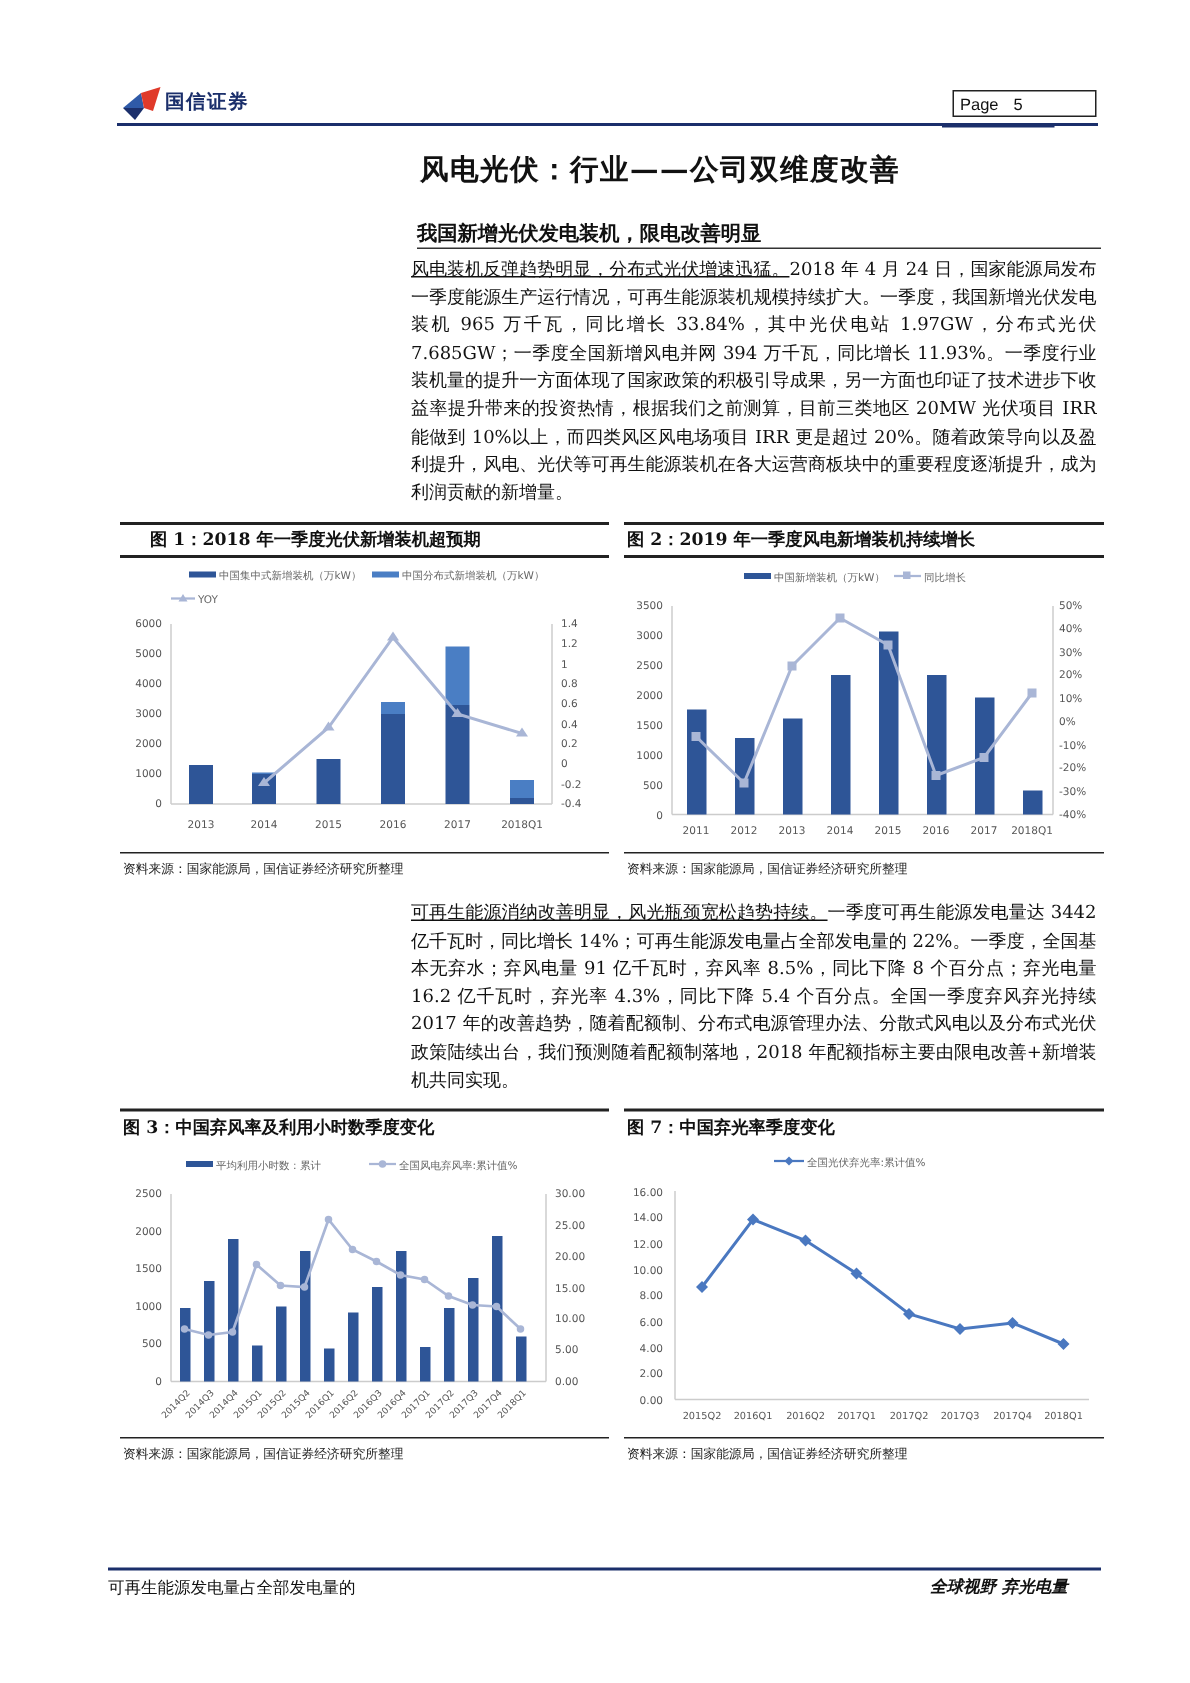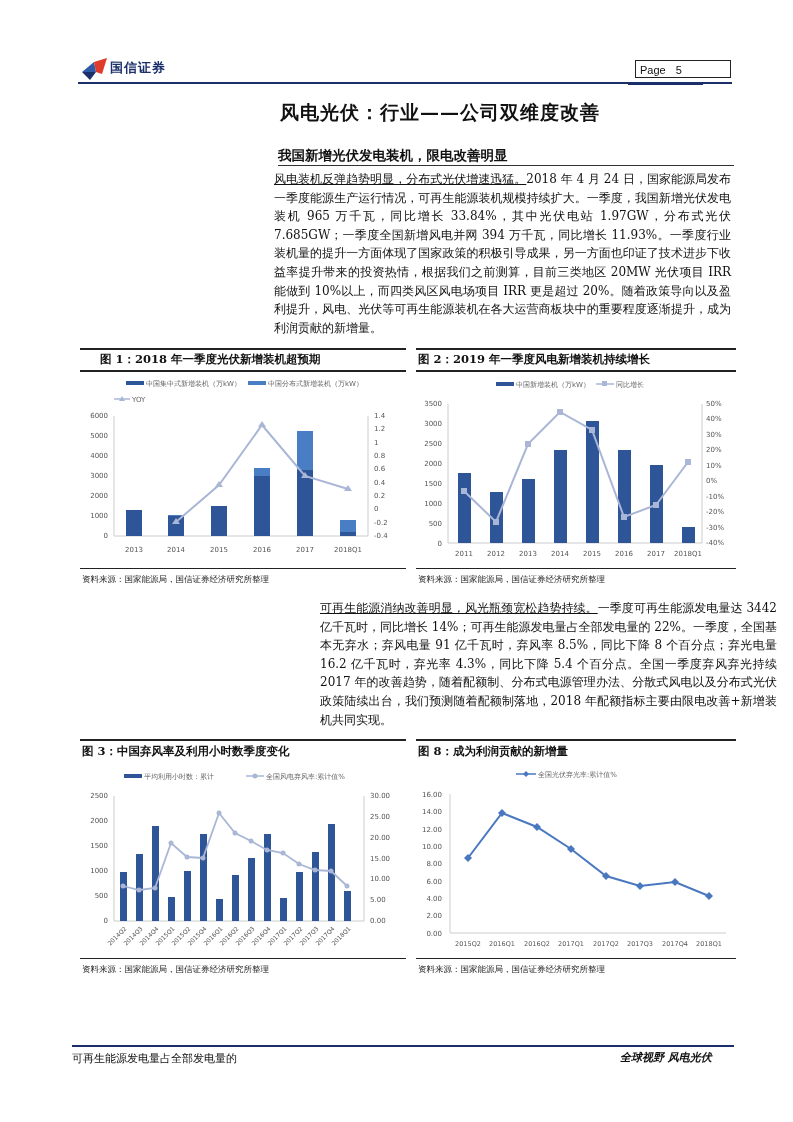--- a/index.html
+++ b/index.html
@@ -11,21 +11,21 @@
   #page-box{left:635px;top:60px;width:96px;height:18px;border:1px solid #222;font-family:"Liberation Sans",sans-serif;font-size:11px;line-height:18px;padding-left:4px;box-sizing:border-box;}
   #page-box span{margin-right:10px;margin-top:42px;}
   #header-rule{left:78px;top:82px;width:654px;height:2px;background:#1b2f6b;}
   #header-rule2{left:628px;top:84px;width:75px;height:1px;background:#1b2f6b;}
   #title{left:280px;top:100px;font-family:"DejaVu Serif",serif;font-size:19px;font-weight:bold;letter-spacing:1px;}
   #sec1{left:278px;top:147px;font-family:"DejaVu Serif",serif;font-weight:bold;font-size:13.5px;}
   #sec1-rule{left:278px;top:165px;width:456px;height:1px;background:#333;}
   .para{left:274px;width:457px;font-family:"DejaVu Serif",serif;font-size:12px;line-height:18.6px;text-align:justify;}
   .para .lead{text-decoration:underline;}
   #para1{top:170px;}
-  #para2{top:599px;margin-left:46px;}
+  #para2{top:599px;}
   
   .fig-title{font-family:"DejaVu Serif",serif;font-weight:bold;font-size:11.5px;}
   .fig-rule{height:1.5px;background:#222;}
   .src{font-family:"DejaVu Serif",serif;font-size:8.5px;color:#222;text-align:center;}
   svg text{font-family:"DejaVu Sans",sans-serif;}
   #footer-rule{left:72px;top:1045px;width:662px;height:2px;background:#1b2f6b;}
   #footer-left{left:72px;top:1051px;font-family:"DejaVu Serif",serif;font-size:11px;}
   #footer-right{left:620px;top:1050px;font-family:"DejaVu Serif",serif;font-size:11px;font-weight:bold;font-style:italic;}
 </style>
 </head>
@@ -284,21 +284,21 @@
       <text transform="translate(239,167) rotate(-45)">2017Q3</text>
       <text transform="translate(255,167) rotate(-45)">2017Q4</text>
       <text transform="translate(271,167) rotate(-45)">2018Q1</text>
   </g>
 </svg>
 <div class="abs fig-rule" style="left:80px;top:958px;width:326px;height:1px;"></div>
 <div class="abs src" style="left:82px;top:964px;">资料来源：国家能源局，国信证券经济研究所整理</div>
 
 <div class="abs fig-rule" style="left:416px;top:739px;width:320px;"></div>
 <div class="abs fig-title" style="left:418px;top:744px;">
-  <span>图 8：</span><span>成为利润贡献的新增量</span>
+  <span>图 7：</span><span>中国弃光率季度变化</span>
 </div>
 <svg class="abs" style="left:416px;top:762px;" width="320" height="196">
   <g font-size="7" fill="#666">
     <line x1="100" y1="12" x2="120" y2="12" stroke="#4a78c0" stroke-width="1.5"></line>
       <polygon points="110,9 113,12 110,15 107,12" fill="#4a78c0"></polygon>
       <text x="122" y="15">全国光伏弃光率:累计值%</text>
   </g>
   <g font-size="7" fill="#555">
     <text x="26" y="35" text-anchor="end">16.00</text>
       <text x="26" y="52" text-anchor="end">14.00</text>
@@ -332,13 +332,13 @@
       <text x="224" y="184">2017Q3</text>
       <text x="259" y="184">2017Q4</text>
       <text x="293" y="184">2018Q1</text>
   </g>
 </svg>
 <div class="abs fig-rule" style="left:416px;top:958px;width:320px;height:1px;"></div>
 <div class="abs src" style="left:418px;top:964px;">资料来源：国家能源局，国信证券经济研究所整理</div>
 
 <div class="abs" id="footer-rule"></div>
 <div class="abs" id="footer-left">可再生能源发电量占全部发电量的</div>
-<div class="abs" id="footer-right">全球视野  风电光伏</div>
+<div class="abs" id="footer-right">全球视野  弃光电量</div>
 
 </body></html>

